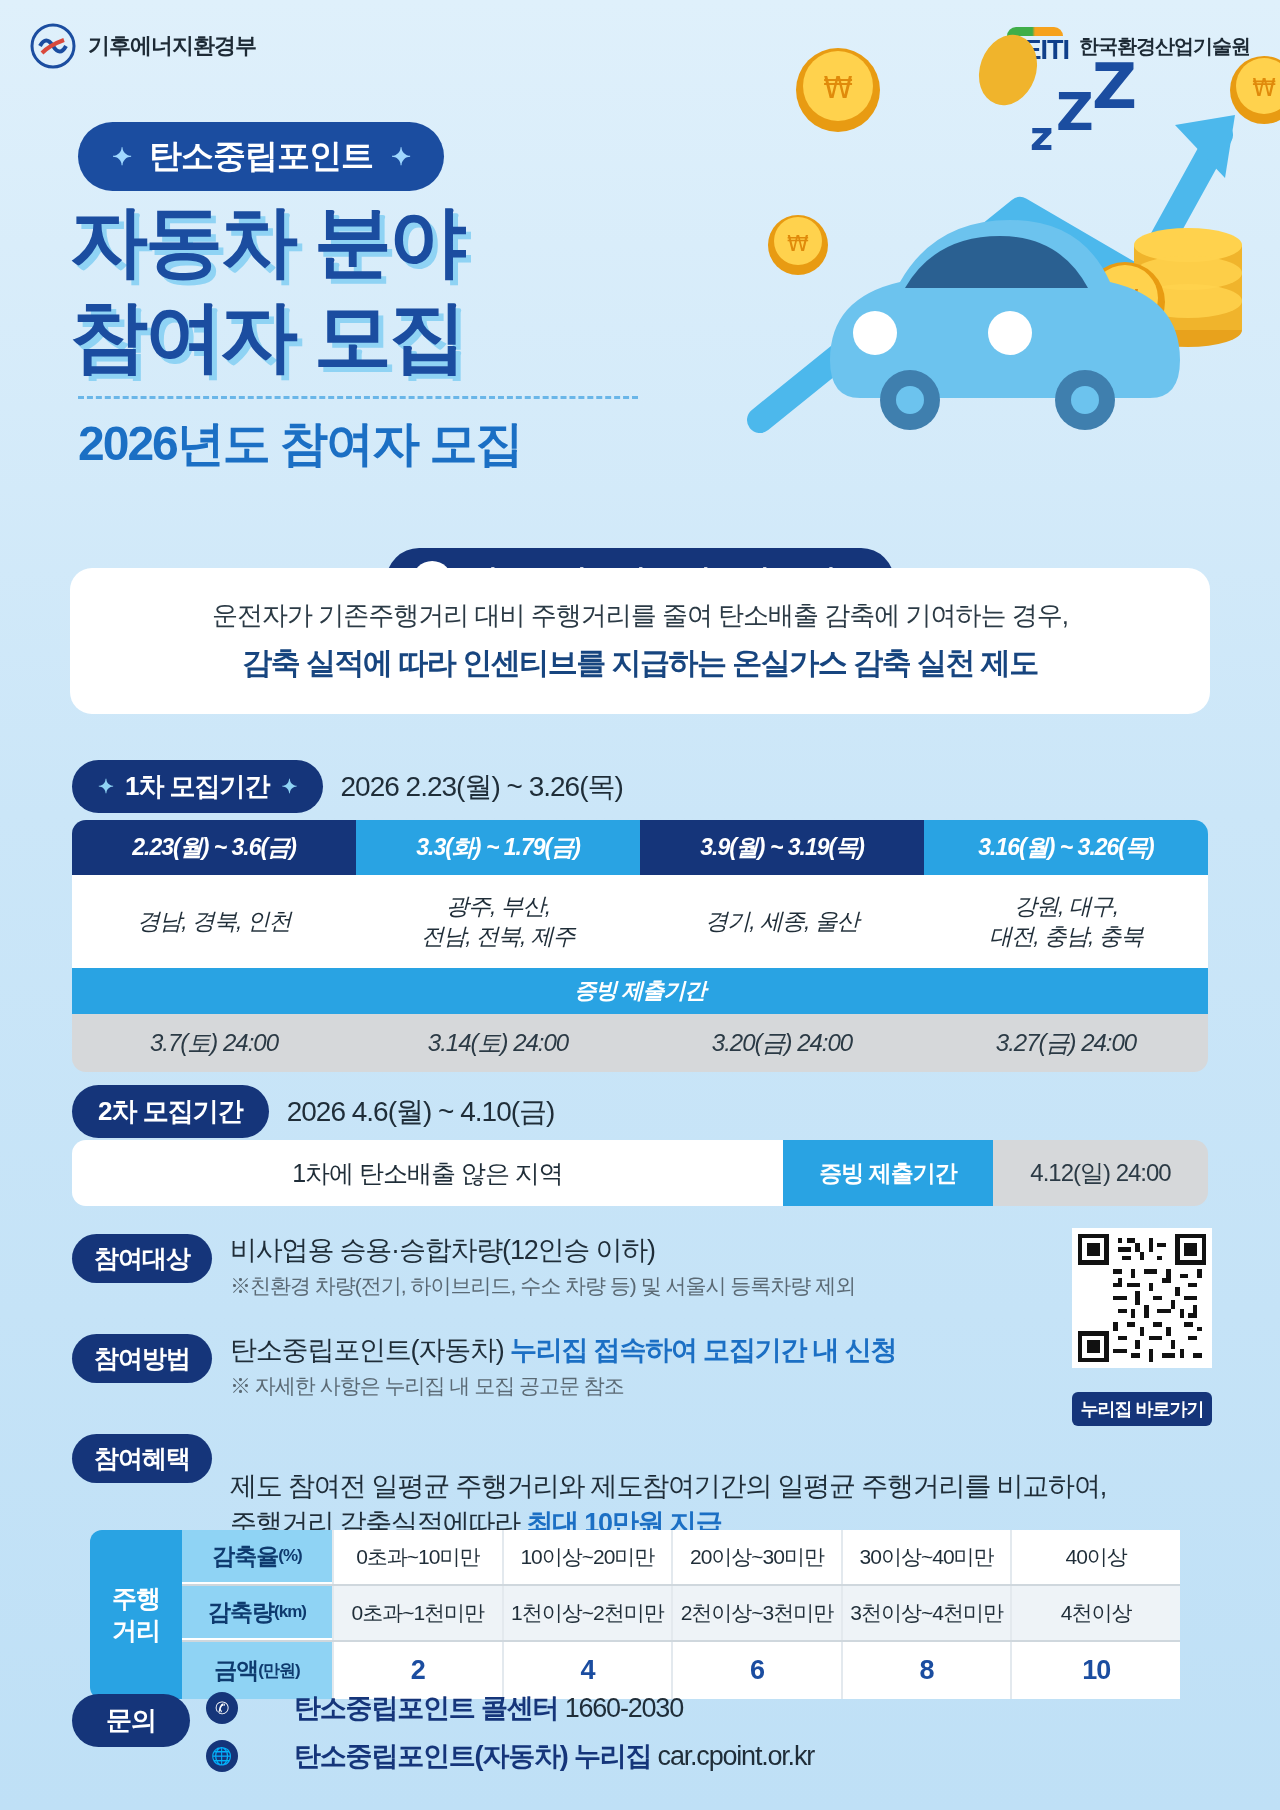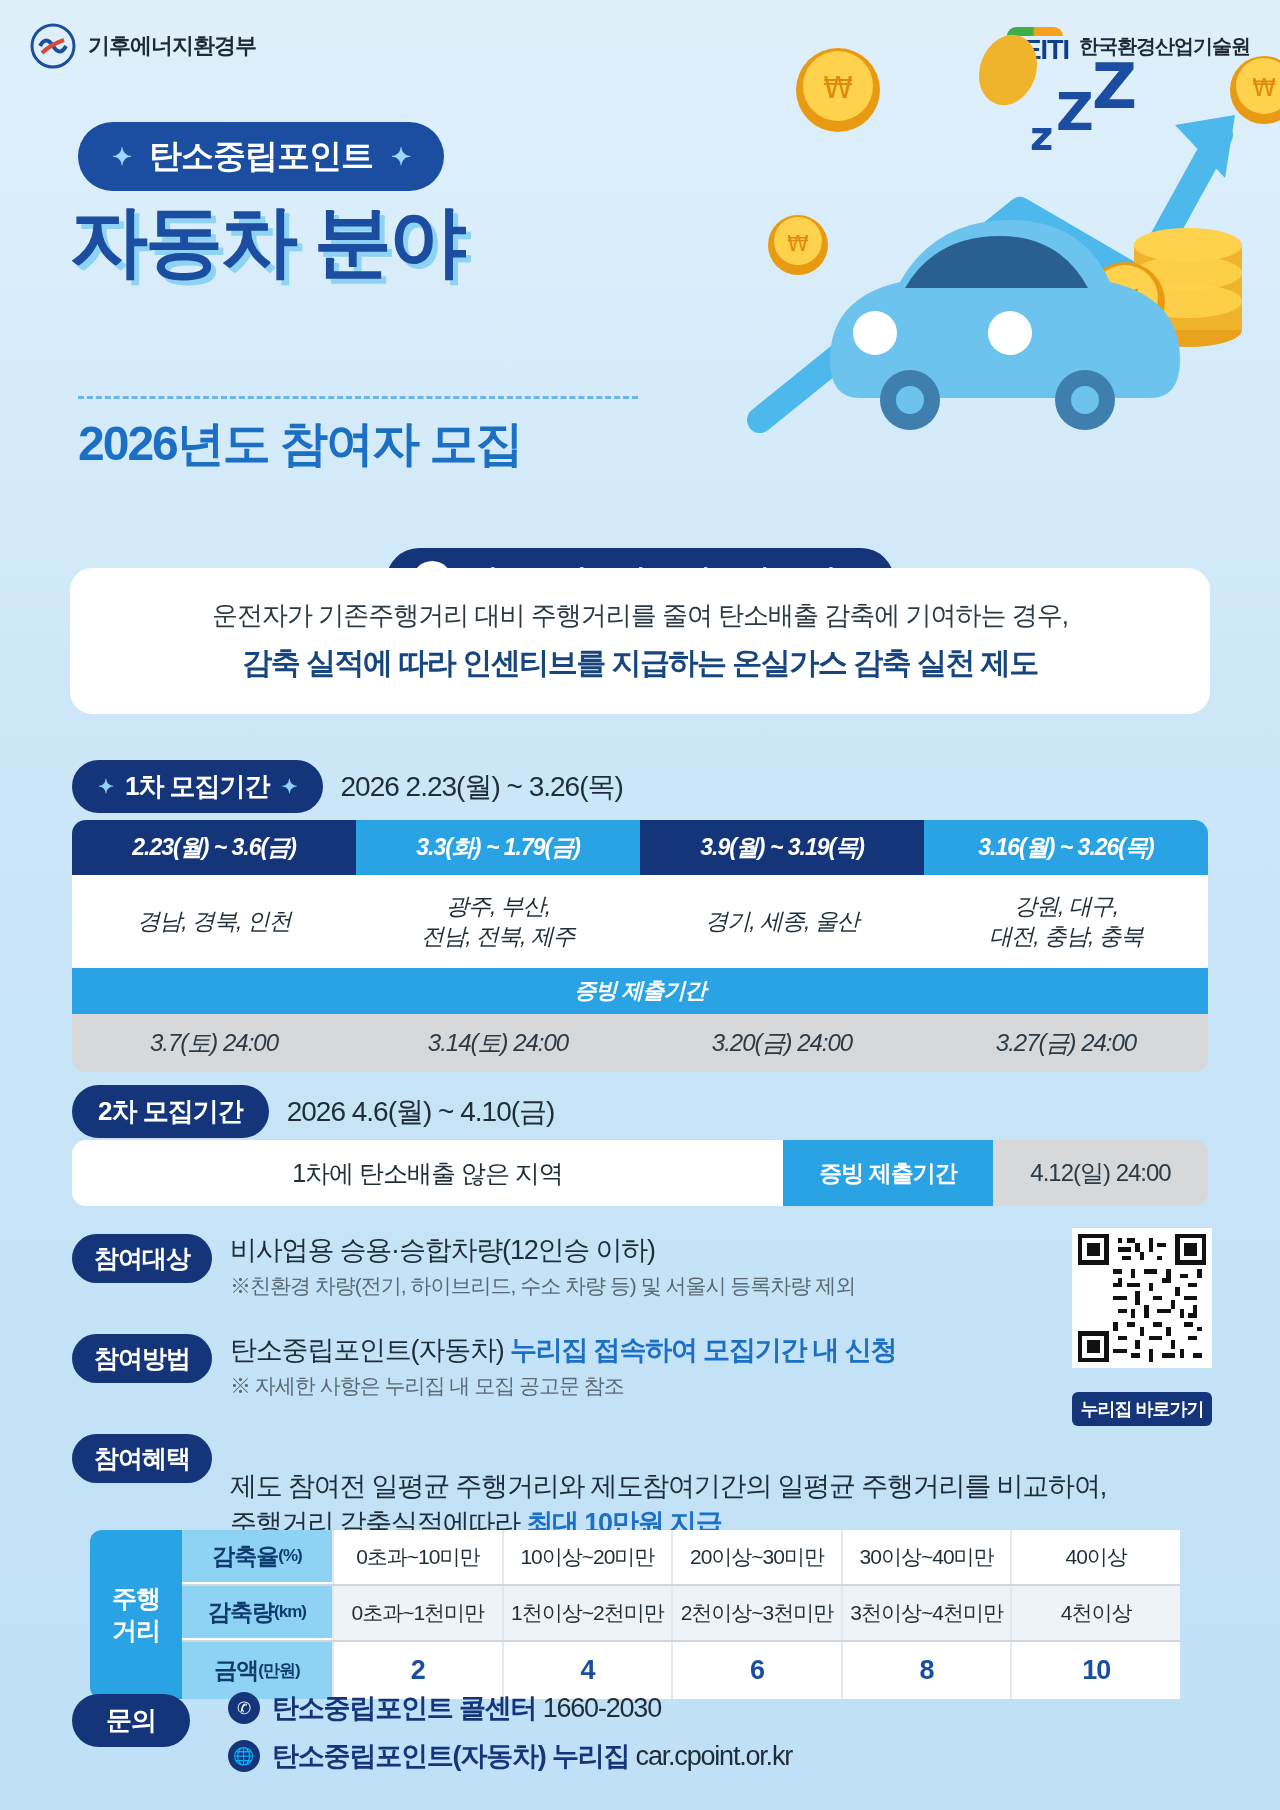--- a/index.html
+++ b/index.html
@@ -189,31 +189,31 @@
   .rlabel small { font-size: 17px; font-weight: bold; }
   .rcell {
     flex: 1; background: #fff; text-align: center; padding: 13px 0;
     font-size: 21px; color: #1f2d38; letter-spacing: -1px;
     border-left: 2px solid #e3e9ee;
   }
   .rrow.amount .rcell { font-size: 27px; font-weight: bold; color: #1b4da0; }
   .rrow.alt .rcell { background: #eef3f7; }
 
   
-  .contact { position: absolute; left: 72px; top: 1690px; display: flex; gap: 38px; align-items: flex-start; }
+  .contact { position: absolute; left: 72px; top: 1690px; display: flex; gap: 16px; align-items: flex-start; }
   .cpill {
     background: #15357a; color: #fff; border-radius: 30px;
     padding: 9px 34px; font-size: 26px; font-weight: bold; letter-spacing: -1px; margin-top: 4px;
   }
   .cline { display: flex; align-items: center; gap: 12px; margin-bottom: 12px; }
   .cicon {
     width: 32px; height: 32px; border-radius: 50%; background: #15357a; color: #fff;
     display: flex; align-items: center; justify-content: center; font-size: 17px;
   }
-  .ctext { font-size: 27px; letter-spacing: -1.2px; color: #1f2d38; }
+  .ctext { font-size: 27px; letter-spacing: -1.2px; color: #1f2d38; margin-left: 44px; }
   .ctext b { color: #15357a; }
 </style>
 </head>
 <body>
 
 <div class="poster">
 
   <div class="topbar">
     <div class="gov-logo">
       <div class="gov-mark">
@@ -231,20 +231,21 @@
     </div>
   </div>
 
   <div class="hero">
     <div class="badge-title">
       <span class="spark">✦</span>
       <span>탄소중립포인트</span>
       <span class="spark">✦</span>
     </div>
     <div class="hero-line1">자동차 분야</div>
+    <div class="hero-line2">참여자 모집</div>
     <div class="dash-line"></div>
     <div class="hero-sub">2026년도 참여자 모집</div>
 
     <div class="illus">
       <svg width="560" height="500" viewBox="0 0 560 500">
 
         <path d="M40 390 L300 180 L420 250 L500 105" stroke="#4cb8ec" stroke-width="26" fill="none" stroke-linecap="round" stroke-linejoin="round"></path>
         <path d="M455 95 L515 85 L505 148 Z" fill="#4cb8ec"></path>
 
         <g>

